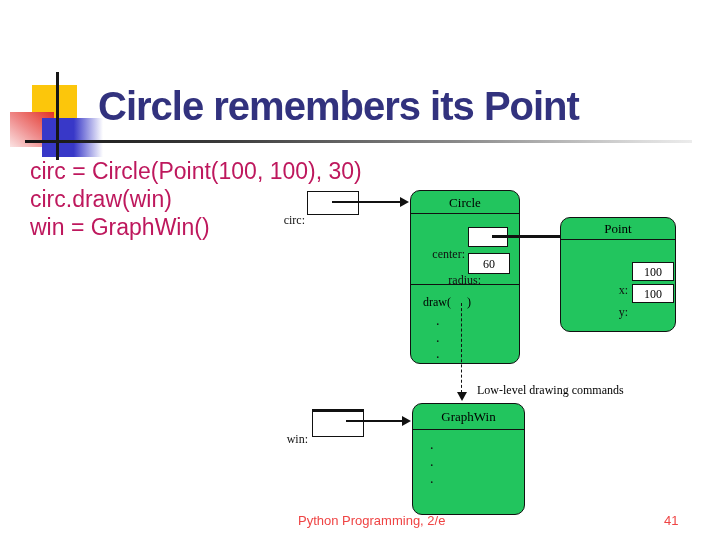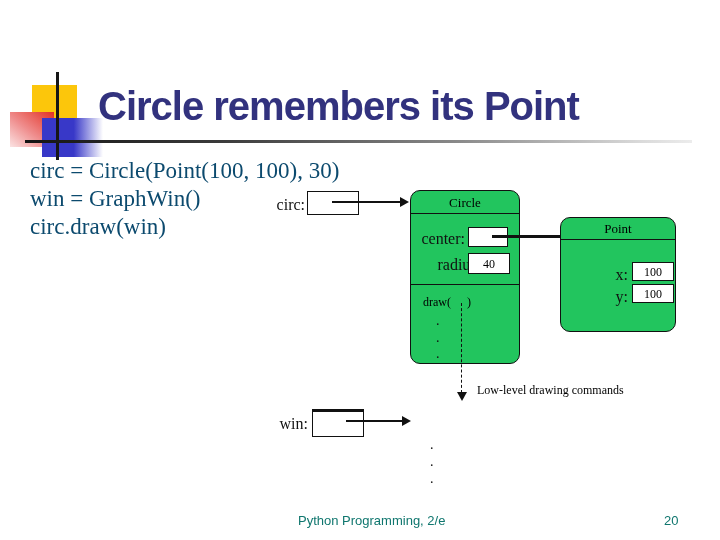--- a/index.html
+++ b/index.html
@@ -16,73 +16,73 @@
     background:linear-gradient(to right,#3838c8 0%,#3838c8 52%,#ffffff 100%);}
   #logo-vline{left:56px;top:72px;width:3px;height:88px;background:#161616;}
   
   #page-title{left:98px;top:84px;width:560px;
     font-family:"Liberation Sans",sans-serif;font-size:40px;font-weight:bold;
     letter-spacing:-1px;color:#32327e;line-height:1.1;}
   #title-rule{left:25px;top:140px;width:667px;height:3px;
     background:linear-gradient(to right,#141414 0%,#3c3c3c 30%,#8a8a8a 65%,#d9d9d9 92%,#ececec 100%);}
   
   #code-block{left:30px;top:157px;
-    font-family:Liberation Serif, serif;
-    font-size:23px;color:#0c4a6e;line-height:28px;white-space:pre;}
+    font-family:Liberation Sans, sans-serif;
+    font-size:23px;color:#be185d;line-height:28px;white-space:pre;}
   
-  .dlabel{font-size:16px;color:#111;line-height:1;text-align:right;}
+  .dlabel{font-size:12px;color:#111;line-height:1;text-align:right;margin-top:17px;}
   .valbox{border:1px solid #111;background:#fff;font-size:12px;
     display:flex;align-items:center;justify-content:center;line-height:1;}
   .refbox{border:1px solid #111;background:#fff;}
   .objbox{border:1px solid #111;border-radius:10px;background:#22c55e;}
   .objtitle{border-bottom:1px solid #111;display:flex;align-items:center;
     justify-content:center;font-size:13px;line-height:1;}
   .hline{background:#111;height:1.5px;}
   .hline-thick{background:#111;height:3px;}
   .arr-right{width:0;height:0;border-top:5px solid transparent;
     border-bottom:5px solid transparent;border-left:9px solid #111;}
   .arr-right-big{width:0;height:0;border-top:6px solid transparent;
     border-bottom:6px solid transparent;border-left:11px solid #111;}
   .arr-down{width:0;height:0;border-left:5px solid transparent;
     border-right:5px solid transparent;border-top:9px solid #111;}
   .dashv{width:0;border-left:1.5px dashed #111;}
   .dot{font-size:14px;line-height:1;color:#111;}
   .sectline{position:absolute;left:0;right:0;height:0;border-top:1px solid #111;}
   
   .footer-text{font-family:"Liberation Sans",sans-serif;font-size:13px;
-    color:#0f766e;line-height:1;}
+    color:#ef4444;line-height:1;}
 </style>
 </head>
 <body>
 
 <div id="slide">
 
   <div class="abs" id="logo-yellow"></div>
   <div class="abs" id="logo-red"></div>
   <div class="abs" id="logo-blue"></div>
   <div class="abs" id="logo-vline"></div>
 
   <div class="abs" id="page-title">Circle remembers its Point</div>
   <div class="abs" id="title-rule"></div>
 
-  <div class="abs" id="code-block"><div>circ = Circle(Point(100, 100), 30)</div><div>win = GraphWin()</div><div>circ.draw(win)</div></div>
+  <div class="abs" id="code-block"><div>circ = Circle(Point(100, 100), 30)</div><div>circ.draw(win)</div><div>win = GraphWin()</div></div>
 
   <div class="abs dlabel" style="left:270px;top:197px;width:35px;">circ:</div>
   <div class="abs refbox" style="left:307px;top:191px;width:50px;height:22px;"></div>
   <div class="abs hline" style="left:332px;top:201px;width:70px;"></div>
   <div class="abs arr-right" style="left:400px;top:197px;"></div>
 
   <div class="abs objbox" style="left:410px;top:190px;width:108px;height:172px;">
     <div class="objtitle" style="height:22px;">Circle</div>
     <div class="sectline" style="top:93px;"></div>
   </div>
   <div class="abs dlabel" style="left:415px;top:231px;width:50px;">center:</div>
   <div class="abs refbox" style="left:468px;top:227px;width:38px;height:18px;"></div>
   <div class="abs dlabel" style="left:431px;top:257px;width:50px;">radius:</div>
-  <div class="abs valbox" style="left:468px;top:253px;width:40px;height:19px;">40</div>
+  <div class="abs valbox" style="left:468px;top:253px;width:40px;height:19px;">60</div>
   <div class="abs" style="left:423px;top:296px;font-size:12px;line-height:1;text-align:center;"><span>draw(</span><span style="display:inline-block;width:16px;"></span><span>)</span></div>
   <div class="abs dot" style="left:436px;top:314px;">.</div>
   <div class="abs dot" style="left:436px;top:331px;">.</div>
   <div class="abs dot" style="left:436px;top:347px;">.</div>
 
   <div class="abs hline-thick" style="left:492px;top:235px;width:90px;"></div>
   <div class="abs arr-right-big" style="left:582px;top:231px;"></div>
 
   <div class="abs objbox" style="left:560px;top:217px;width:114px;height:113px;">
     <div class="objtitle" style="height:21px;">Point</div>
@@ -94,20 +94,23 @@
 
   <div class="abs dashv" style="left:461px;top:303px;height:90px;"></div>
   <div class="abs arr-down" style="left:457px;top:392px;"></div>
   <div class="abs" style="left:477px;top:384px;font-size:12px;line-height:1;">Low-level drawing commands</div>
 
   <div class="abs dlabel" style="left:275px;top:416px;width:33px;">win:</div>
   <div class="abs refbox" style="left:312px;top:409px;width:50px;height:24px;border-top:3px solid #111;"></div>
   <div class="abs hline" style="left:346px;top:420px;width:58px;"></div>
   <div class="abs arr-right" style="left:402px;top:416px;"></div>
 
+  <div class="abs objbox" style="left:412px;top:403px;width:111px;height:110px;">
+    <div class="objtitle" style="height:25px;">GraphWin</div>
+  </div>
   <div class="abs dot" style="left:430px;top:438px;">.</div>
   <div class="abs dot" style="left:430px;top:455px;">.</div>
   <div class="abs dot" style="left:430px;top:472px;">.</div>
 
   <div class="abs footer-text" style="left:298px;top:514px;">Python Programming, 2/e</div>
-  <div class="abs footer-text" style="left:664px;top:514px;">20</div>
+  <div class="abs footer-text" style="left:664px;top:514px;">41</div>
 
 </div>
 
 </body></html>

